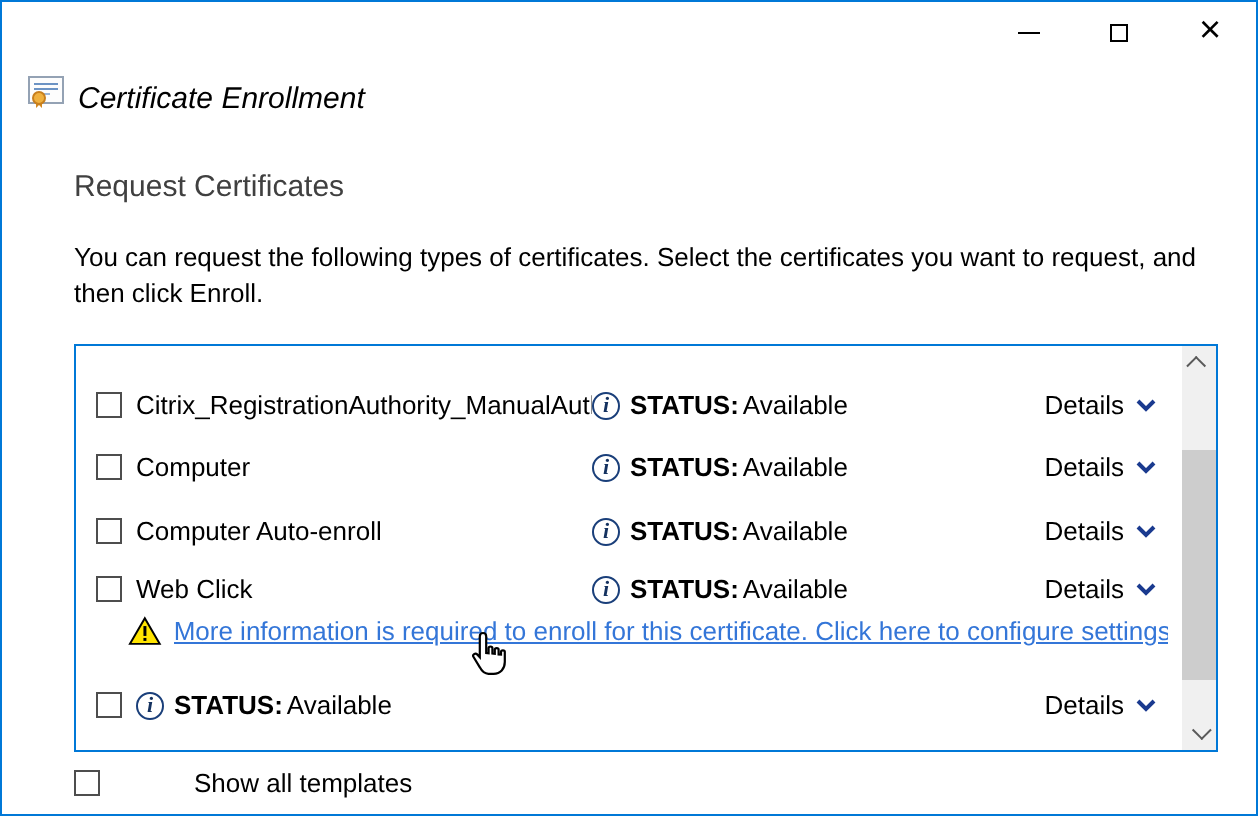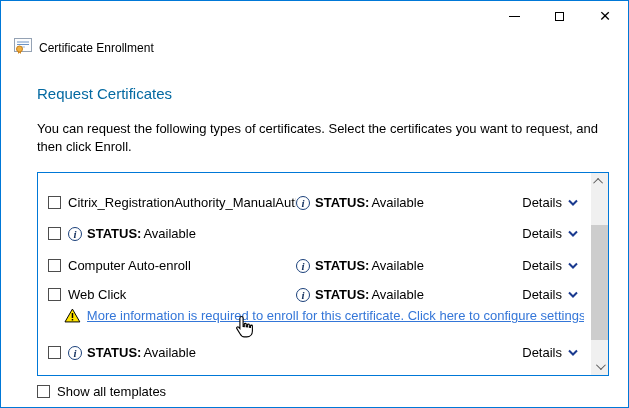--- a/index.html
+++ b/index.html
@@ -22,24 +22,24 @@
   }
   .btn-min  { left: 491px; }
   .btn-max  { left: 536px; }
   .btn-close{ left: 581px; width: 46px; }
   .glyph-min { width: 11px; height: 1px; background: #000; }
   .glyph-max { width: 9px; height: 9px; border: 1px solid #000; background: #fff; }
   .glyph-close { font-size: 19px; line-height: 19px; color: #000; font-weight: 400; margin-top: -2px; }
 
   
   .app-icon { position: absolute; left: 13px; top: 37px; }
-  .app-title { position: absolute; left: 38px; top: 40px; font-size: 12px; }
-
-  
-  .page-title { position: absolute; left: 36px; top: 84px; font-size: 15px; color: #0369a1; }
+  .app-title { position: absolute; left: 38px; top: 40px; font-size: 15px; font-style: italic; }
+
+  
+  .page-title { position: absolute; left: 36px; top: 84px; font-size: 15px; color: #404040; }
   .page-desc  { position: absolute; left: 36px; top: 119px; width: 562px; font-size: 13px; line-height: 18px; }
 
   
   .cert-list {
     position: absolute; left: 36px; top: 171px;
     width: 572px; height: 204px;
     border: 1px solid #0078d7; background: #fff;
   }
   .row {
     position: absolute; left: 10px; right: 30px; height: 17px;
@@ -91,21 +91,21 @@
   }
   .chev-up { transform: rotate(45deg) translateY(2px); }
   .chev-down { transform: rotate(225deg) translateY(2px); }
   .scroll-thumb {
     position: absolute; left: 0; top: 52px; width: 17px; height: 115px; background: #cdcdcd;
   }
 
   
   .footer-row {
     position: absolute; left: 36px; top: 383px;
-    display: flex; align-items: center;
+    display: flex; align-items: center; gap: 40px;
   }
   .footer-label { font-size: 13px; }
 
   
   .cursor { position: absolute; left: 232px; top: 314px; }
 </style>
 </head>
 <body>
 
 <div class="caption-btn btn-min">
@@ -144,20 +144,21 @@
     <div class="details-btn">
       <span>Details</span>
       <svg width="10" height="7" viewBox="0 0 10 7">
           <polyline points="1,1.5 5,5.5 9,1.5" fill="none" stroke="#1a3a8f" stroke-width="2"></polyline>
         </svg>
     </div>
   </div>
 
   <div class="row" style="top:52px">
     <div class="checkbox"></div>
+    <div class="row-label">Computer</div>
     <div class="info-icon">i</div>
     <div class="status-label">STATUS:</div>
     <div class="status-value">Available</div>
     <div class="details-btn">
       <span>Details</span>
       <svg width="10" height="7" viewBox="0 0 10 7">
           <polyline points="1,1.5 5,5.5 9,1.5" fill="none" stroke="#1a3a8f" stroke-width="2"></polyline>
         </svg>
     </div>
   </div>

